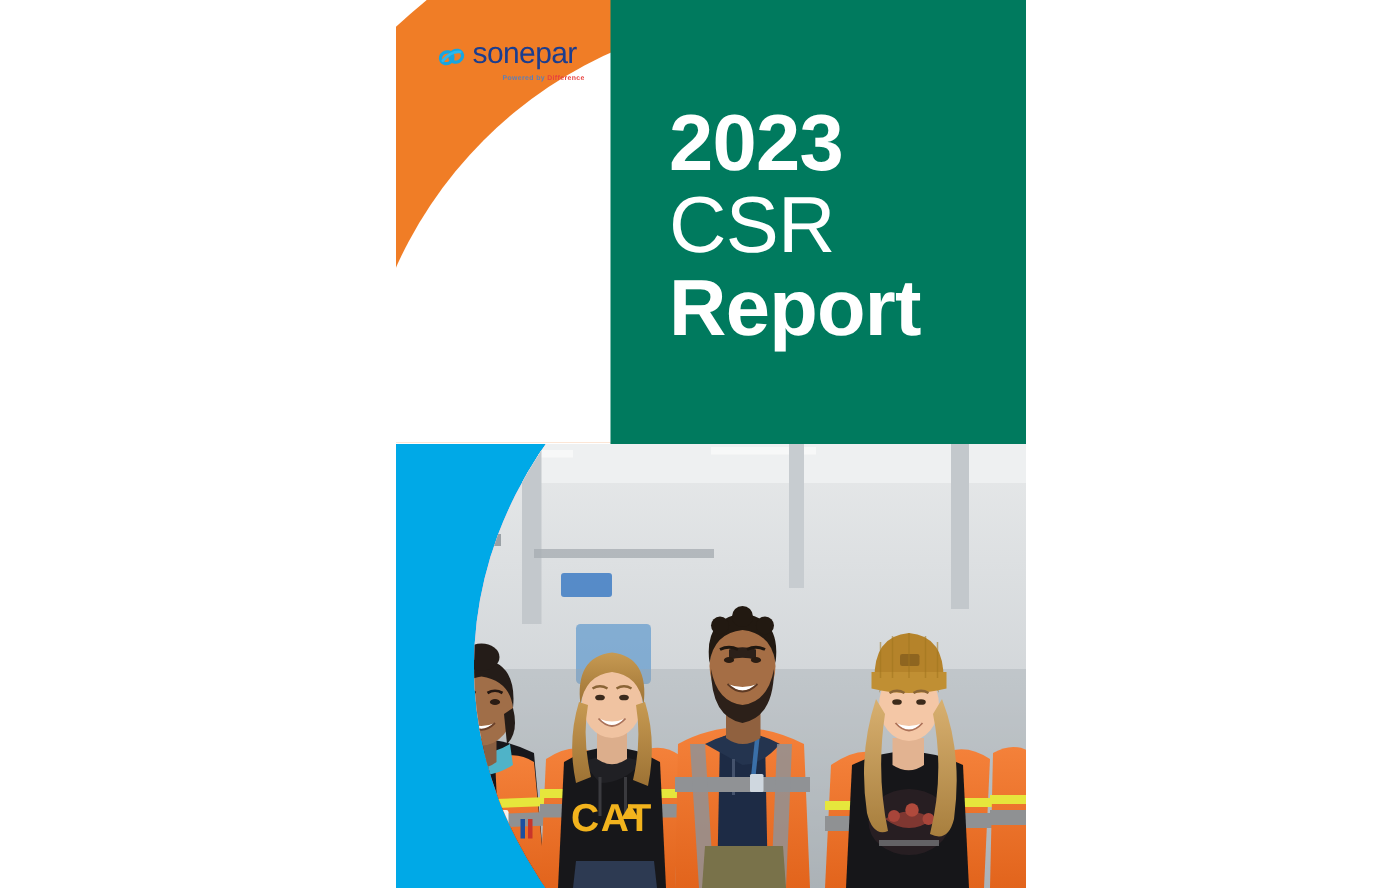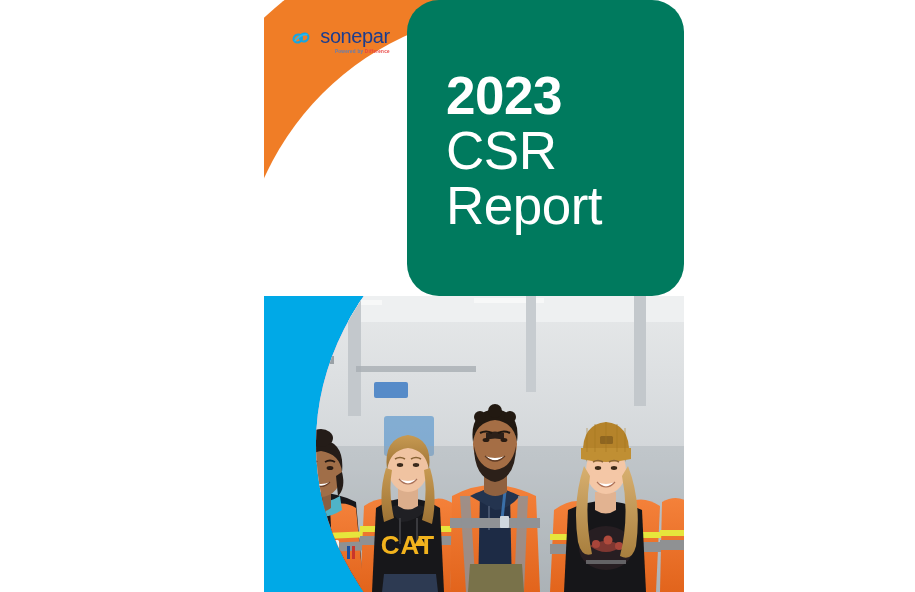--- a/index.html
+++ b/index.html
@@ -25,21 +25,20 @@
     overflow:hidden;
   }
 
   
   #green-panel {
     position:absolute;
     left:143px; top:0;
     width:277px; height:296px;
     background:#007a5e;
     z-index:4;
-    border-radius:32px;
   }
   #title-block {
     position:absolute;
     left:39px; top:70px;
     width:230px;
     color:#ffffff;
     line-height:0.98;
   }
   #title-year {
     font-size:53px;
@@ -47,21 +46,21 @@
     letter-spacing:-0.5px;
     display:block;
   }
   #title-l2, #title-l3 {
     font-size:53px;
     font-weight:300;
     letter-spacing:-0.5px;
     display:block;
   }
   #title-l2 { margin-top:3px; }
-  #title-l3 { margin-top:3px; }
+  #title-l3 { margin-top:3px;font-weight:bold; }
 
   
   #orange-arc {
     position:absolute;
     left:-110px; top:-85px;
     width:370px; height:380px;
     z-index:2;
   }
   #orange-arc svg { display:block; width:100%; height:100%; }
 
@@ -90,21 +89,21 @@
   #logo {
     position:absolute;
     left:27px; top:26px;
     display:flex;
     align-items:flex-start;
     gap:4px;
     z-index:6;
   }
   #logo-mark { width:20px; height:20px; margin-top:2px; flex:none; }
   #logo-mark svg { display:block; width:20px; height:20px; }
-  #logo-text-wrap { display:flex; flex-direction:column; align-items:flex-end; }
+  #logo-text-wrap { display:flex; flex-direction:column; align-items:flex-start; }
   #logo-wordmark {
     font-size:20px;
     font-weight:400;
     letter-spacing:-0.4px;
     color:#1b3d8f;
     line-height:1;
   }
   #logo-tagline {
     font-size:4.6px;
     letter-spacing:0.25px;

